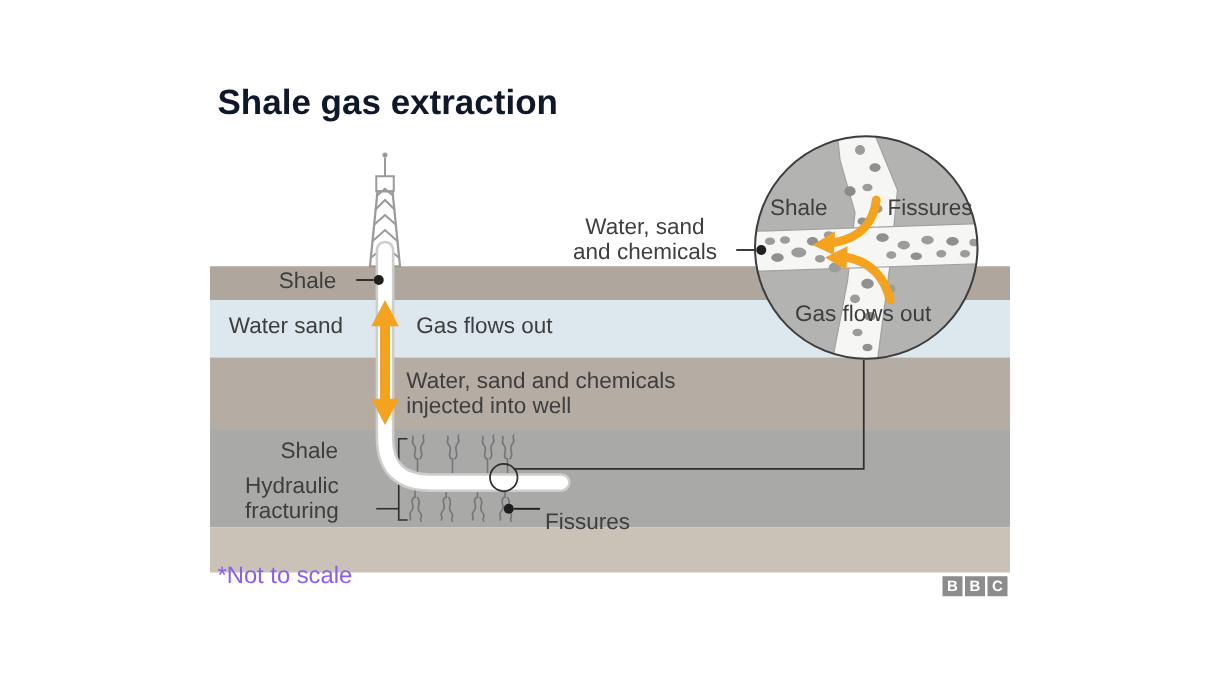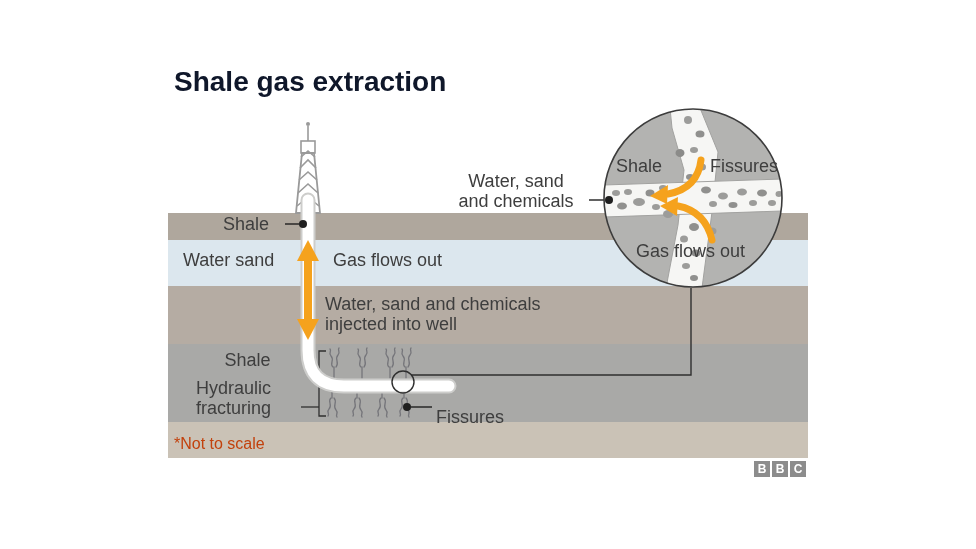--- a/index.html
+++ b/index.html
@@ -16,21 +16,21 @@
     position:absolute;left:174px;top:66px;font-size:28px;font-weight:bold;
     color:#0f172a;letter-spacing:0px;
   }
   .layer{position:absolute;left:168px;width:640px;}
   .layer-topsoil{top:213px;height:27px;background:#afa79d;}
   .layer-water{top:240px;height:46px;background:#dce7ee;}
   .layer-rock{top:286px;height:58px;background:#b5aca3;}
   .layer-shale{top:344px;height:78px;background:#a9a9a7;}
   .layer-base{top:422px;height:36px;background:#cac2b6;}
   svg.overlay{position:absolute;left:0;top:0;}
-  .footnote{position:absolute;left:174px;top:435px;font-size:16px;color:#c2410c;}
+  .footnote{position:absolute;left:174px;top:450px;font-size:19px;color:#8b5cf6;}
   .bbc{position:absolute;left:754px;top:461px;display:flex;gap:2px;}
   .bbc .box{
     width:16px;height:16px;background:#8c8c8c;color:#fff;font-weight:bold;
     font-size:12px;display:flex;align-items:center;justify-content:center;
     font-family:"Liberation Sans",sans-serif;
   }
 </style>
 </head>
 <body>
 

